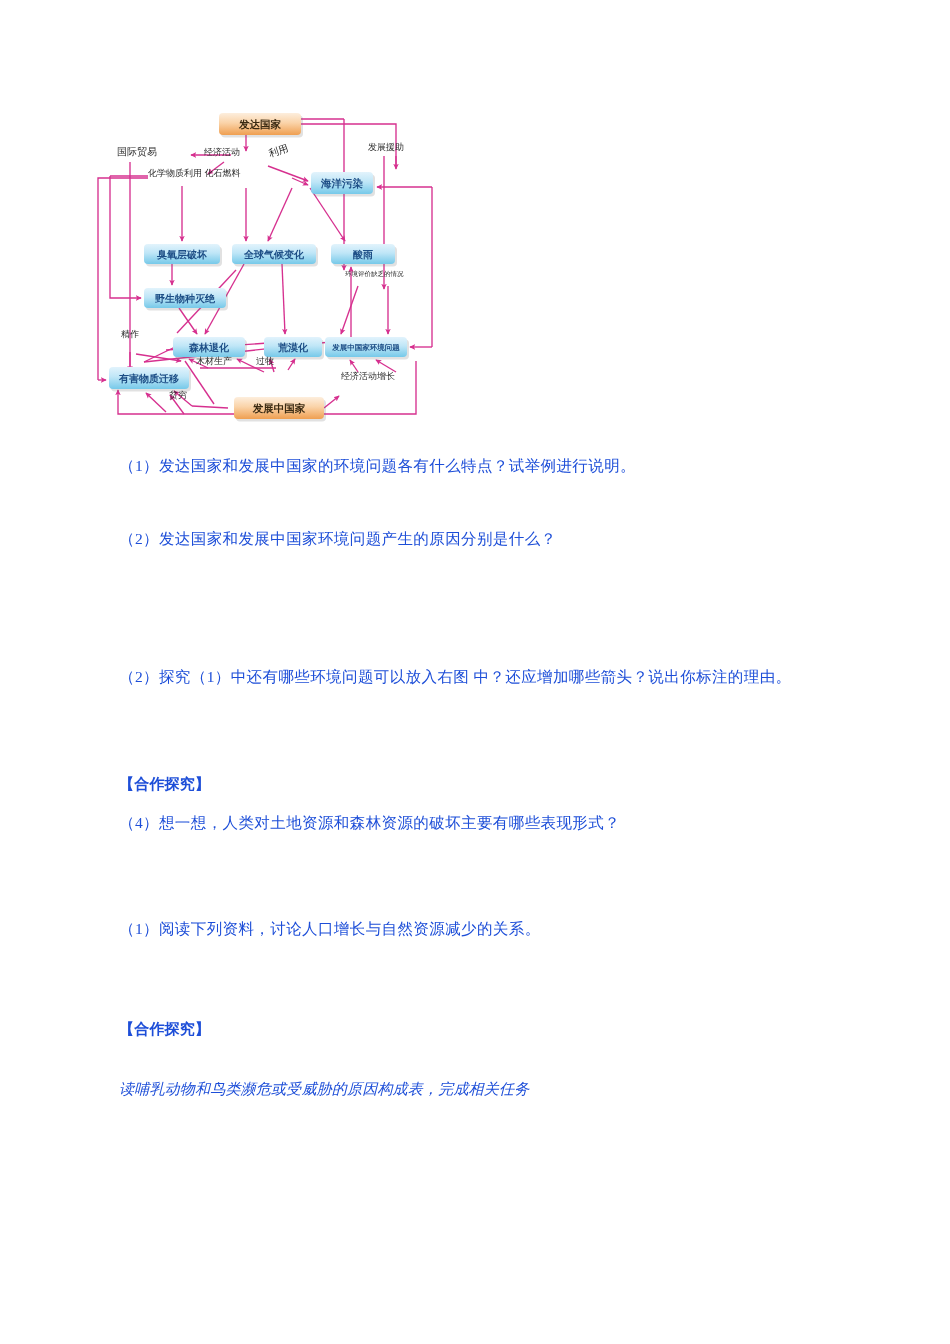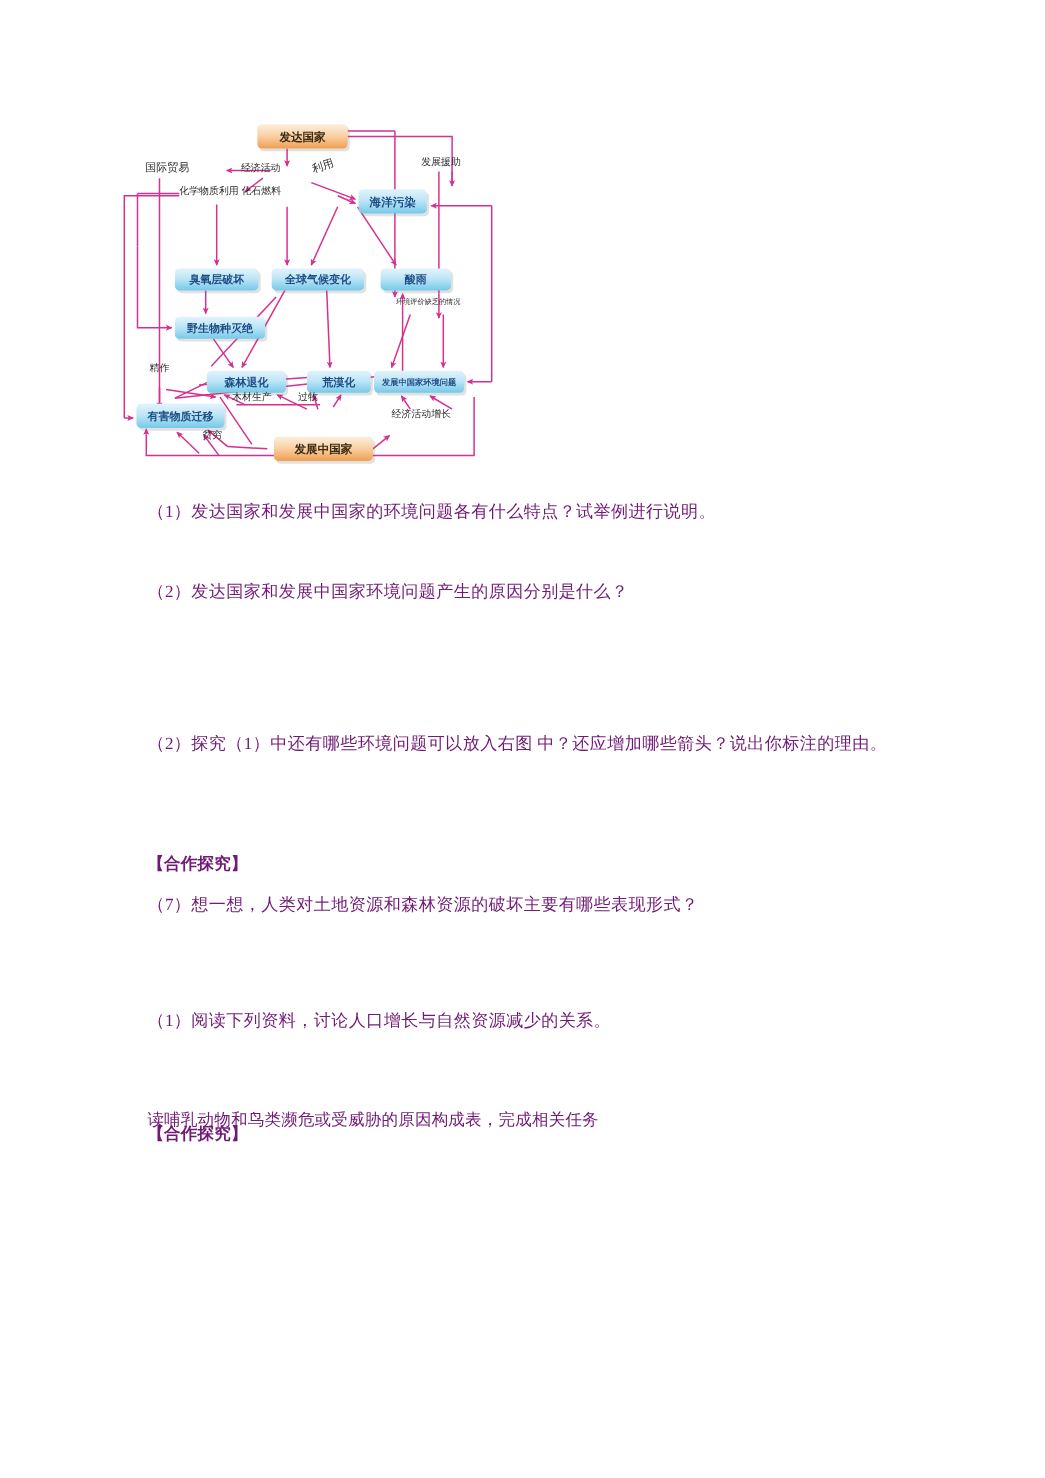--- a/index.html
+++ b/index.html
@@ -12,46 +12,45 @@
     height: 1344px;
     font-family: "Liberation Serif", "DejaVu Serif", serif;
     color: #1a1a1a;
     position: relative;
     overflow: hidden;
   }
   .page {
     position: absolute;
     inset: 0;
     background: #fff;
-    margin-left: 15px;
   }
 
   
   .diagram-wrap {
     position: absolute;
     left: 96px;
     top: 104px;
     width: 348px;
     height: 330px;
   }
   .diagram-wrap svg { display: block; }
 
   
   .qline {
     position: absolute;
     left: 119px;
     font-size: 15.5px;
     line-height: 1.5;
     letter-spacing: 0.4px;
-    color: #701a75;
+    color: #1d4ed8;
     white-space: nowrap;
   }
   .qline.bold {
     font-weight: bold;
-    font-family: Liberation Sans, sans-serif;
+    font-family: Liberation Mono, monospace;
     font-size: 15px;
     letter-spacing: 0.2px;
   }
   .qline.sans {
     font-family: "Liberation Sans", "DejaVu Sans", sans-serif;
     font-size: 15px;
     letter-spacing: 0.2px;
   }
 </style>
 </head>
@@ -203,19 +202,19 @@
           <text x="73" y="294" font-size="9" font-family="&quot;Liberation Sans&quot;,&quot;DejaVu Sans&quot;,sans-serif" fill="#2b2b2b">贫穷</text>
         </g>
     </svg>
   </div>
 
   <div id="text-body">
       <div class="qline" style="top: 454px;">（1）发达国家和发展中国家的环境问题各有什么特点？试举例进行说明。</div>
       <div class="qline" style="top: 527px;">（2）发达国家和发展中国家环境问题产生的原因分别是什么？</div>
       <div class="qline" style="top: 665px;">（2）探究（1）中还有哪些环境问题可以放入右图 中？还应增加哪些箭头？说出你标注的理由。</div>
       <div class="qline bold" style="top: 775px;">【合作探究】</div>
-      <div class="qline" style="top: 811px;">（7）想一想，人类对土地资源和森林资源的破坏主要有哪些表现形式？</div>
+      <div class="qline" style="top: 811px;">（4）想一想，人类对土地资源和森林资源的破坏主要有哪些表现形式？</div>
       <div class="qline" style="top: 917px;">（1）阅读下列资料，讨论人口增长与自然资源减少的关系。</div>
       <div class="qline bold" style="top: 1020px;">【合作探究】</div>
-      <div class="qline sans" style="top: 1008px;">读哺乳动物和鸟类濒危或受威胁的原因构成表，完成相关任务</div>
+      <div class="qline sans" style="top: 1078px; font-style: italic;">读哺乳动物和鸟类濒危或受威胁的原因构成表，完成相关任务</div>
     </div>
 
 </div>
 
 </body></html>

